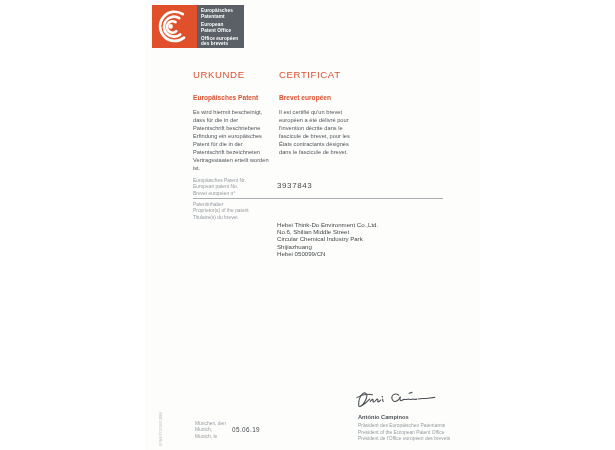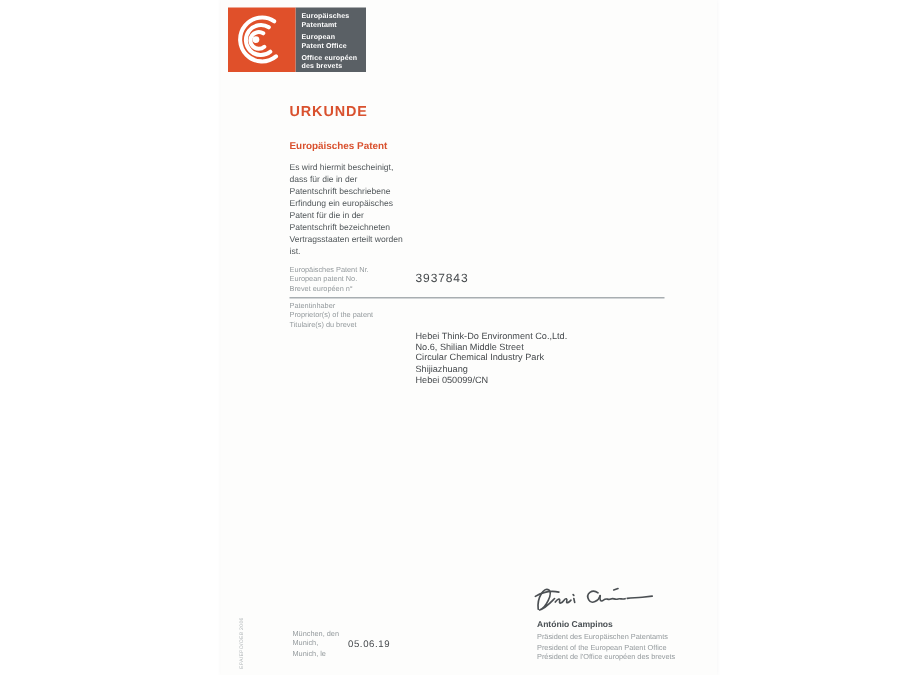--- a/index.html
+++ b/index.html
@@ -24,21 +24,21 @@
     font-size:4.7px;line-height:1.2;font-weight:bold;letter-spacing:0.1px;
   }
   .logo-gray .grp{margin-bottom:2.6px;}
 
   
   .cols{
     position:absolute;left:46px;top:69px;width:248px;
     display:grid;grid-template-columns:76px 76px 76px;column-gap:10px;
   }
   .col-title{
-    margin:0;font-size:9.6px;font-weight:bold;letter-spacing:0.6px;
+    margin:0;font-size:9.6px;font-weight:normal;letter-spacing:0.6px;
     color:#d9512e;
   }
   .col-sub{
     margin:14px 0 0 0;font-size:6.6px;font-weight:bold;color:#d9512e;
   }
   .col-body{
     margin:8px 0 0 0;font-size:5.7px;line-height:1.4;color:#51575a;
   }
 
   
@@ -116,20 +116,25 @@
         </div>
       </div>
     </div>
 
     <div class="cols">
       <div>
         <h1 class="col-title">URKUNDE</h1>
         <div class="col-sub">Europäisches Patent</div>
         <p class="col-body">Es wird hiermit bescheinigt, dass für die in der Patentschrift beschriebene Erfindung ein europäisches Patent für die in der Patentschrift bezeichneten Vertragsstaaten erteilt worden ist.</p>
       </div>
+      <div>
+        <h1 class="col-title">CERTIFICAT</h1>
+        <div class="col-sub">Brevet européen</div>
+        <p class="col-body">Il est certifié qu'un brevet européen a été délivré pour l'invention décrite dans le fascicule de brevet, pour les États contractants désignés dans le fascicule de brevet.</p>
+      </div>
     </div>
 
     <div class="lbl" style="left:46px;top:178px;">
       <div>Europäisches Patent Nr.</div>
       <div>European patent No.</div>
       <div>Brevet européen n°</div>
     </div>
     <div class="patent-no">3937843</div>
     <div class="rule"></div>
 

